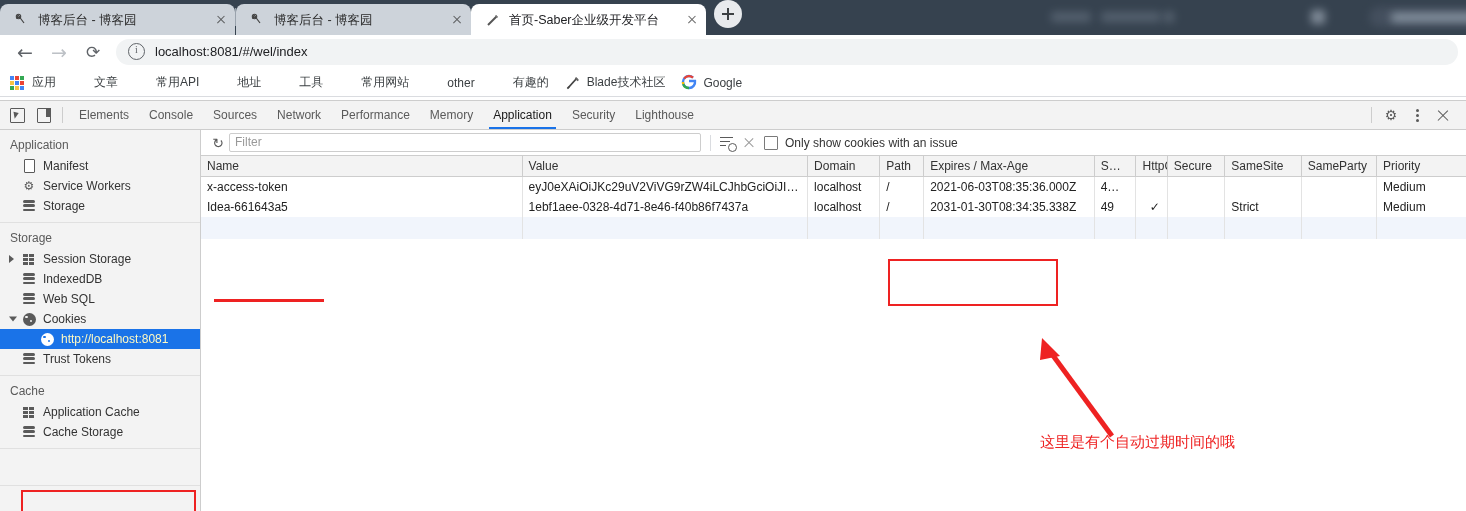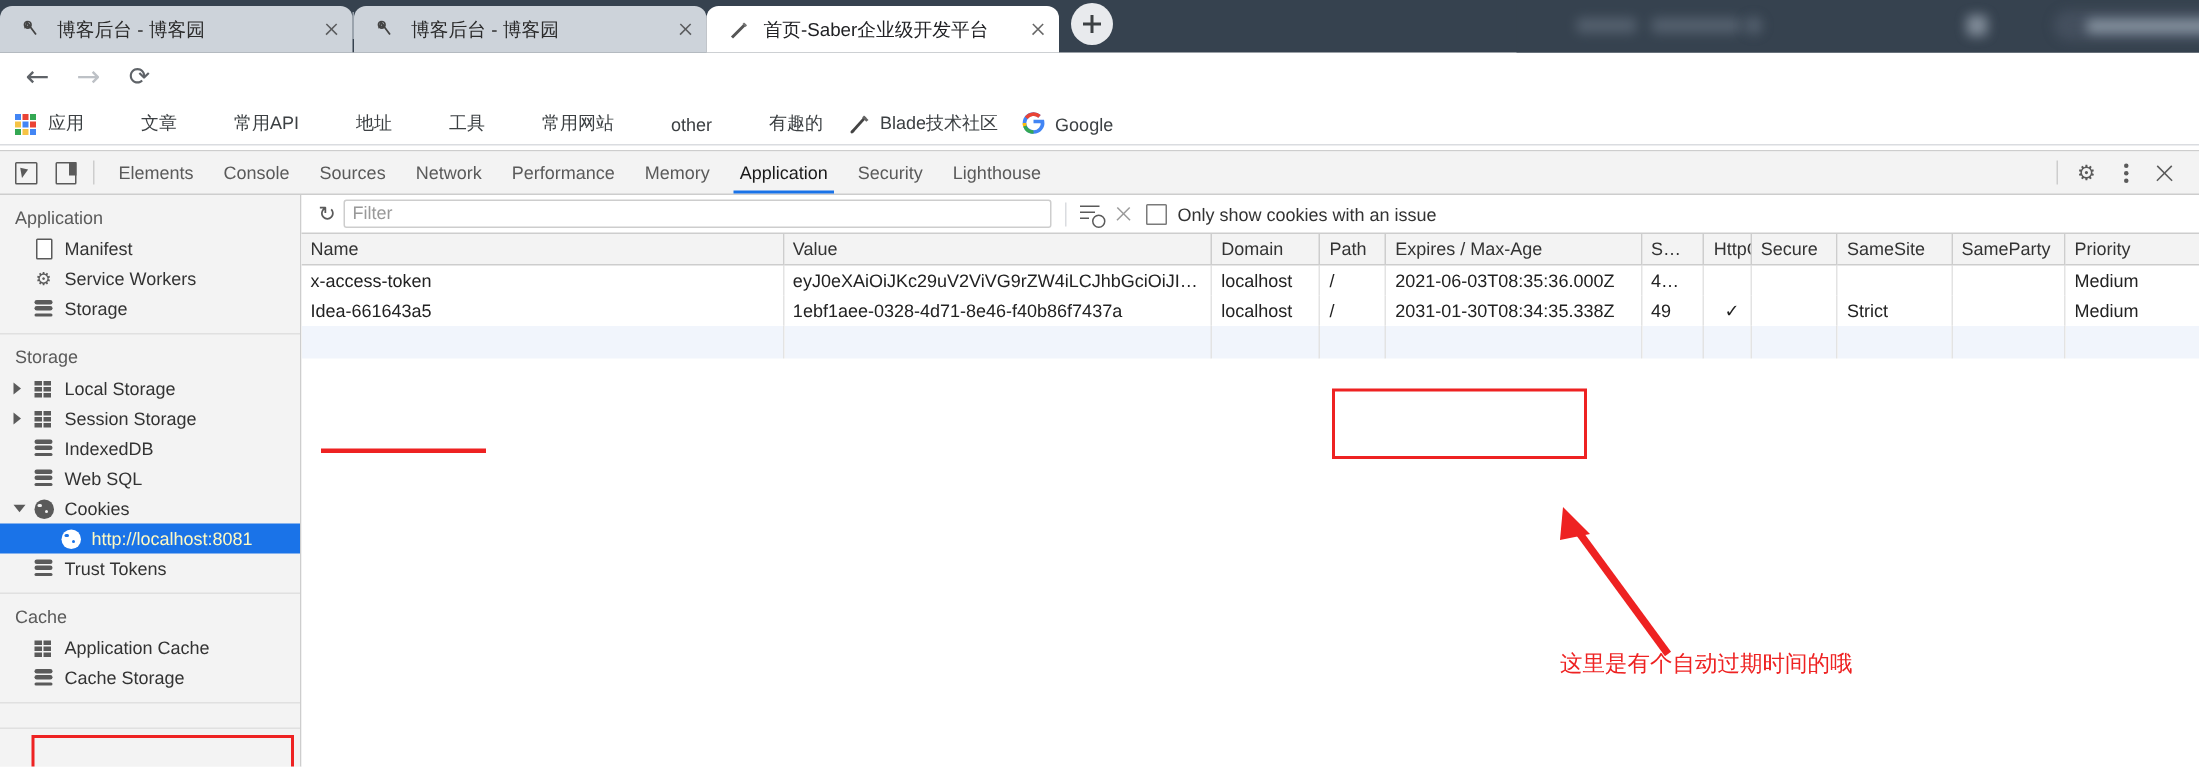--- a/index.html
+++ b/index.html
@@ -6,21 +6,21 @@
   body{
     width:1466px;height:511px;overflow:hidden;
     font-family:"Liberation Sans","DejaVu Sans",sans-serif;
     font-size:12px;color:#202124;background:#fff;
     -webkit-font-smoothing:antialiased;
   }
   .browser{width:1466px;height:511px;position:relative;}
 
   
   .tabstrip{
-    height:35px;background:#36424f;position:relative;display:flex;align-items:center;
+    height:35px;background:#36424f;position:relative;display:flex;align-items:flex-start;
   }
   .tab{
     height:31px;width:235px;box-sizing:border-box;
     display:flex;align-items:center;position:relative;
     border-top-left-radius:8px;border-top-right-radius:8px;
     padding:0 6px 0 14px;margin-top:4px;
   }
   .tab.inactive{background:#cdd3da;color:#2b2b2b;}
   .tab.active{background:#ffffff;color:#202124;}
   .tab .tabicon{width:16px;height:16px;flex:0 0 16px;margin-right:8px;position:relative;}
@@ -293,20 +293,24 @@
   <div class="navbar">
     <div class="navbtn">
       <span class="arrowglyph">←</span>
     </div>
     <div class="navbtn">
       <span class="arrowglyph dim">→</span>
     </div>
     <div class="navbtn">
       <span class="reloadglyph">⟳</span>
     </div>
+    <div class="omnibox">
+      <span class="infoicon"></span>
+      <span class="url">localhost:8081/#/wel/index</span>
+    </div>
   </div>
 
   <div class="bookmarks">
     <div class="bm">
       <span class="ico">
         <span class="appsico">
             <i></i>
             <i></i>
             <i></i>
             <i></i>
@@ -446,34 +450,20 @@
                   <i></i>
                   <i></i>
                 </span>
               </span>
             <span>Storage</span>
           </div>
         </div>
 
         <div class="sb-group">
           <div class="sb-title">Storage</div>
-          <div class="sb-item">
-            <span class="twisty"></span>
-            <span class="sb-ico">
-                <span class="ico-table">
-                  <i></i>
-                  <i></i>
-                  <i></i>
-                  <i></i>
-                  <i></i>
-                  <i></i>
-                </span>
-              </span>
-            <span>Local Storage</span>
-          </div>
           <div class="sb-item">
             <span class="twisty"></span>
             <span class="sb-ico">
                 <span class="ico-table">
                   <i></i>
                   <i></i>
                   <i></i>
                   <i></i>
                   <i></i>
                   <i></i>

